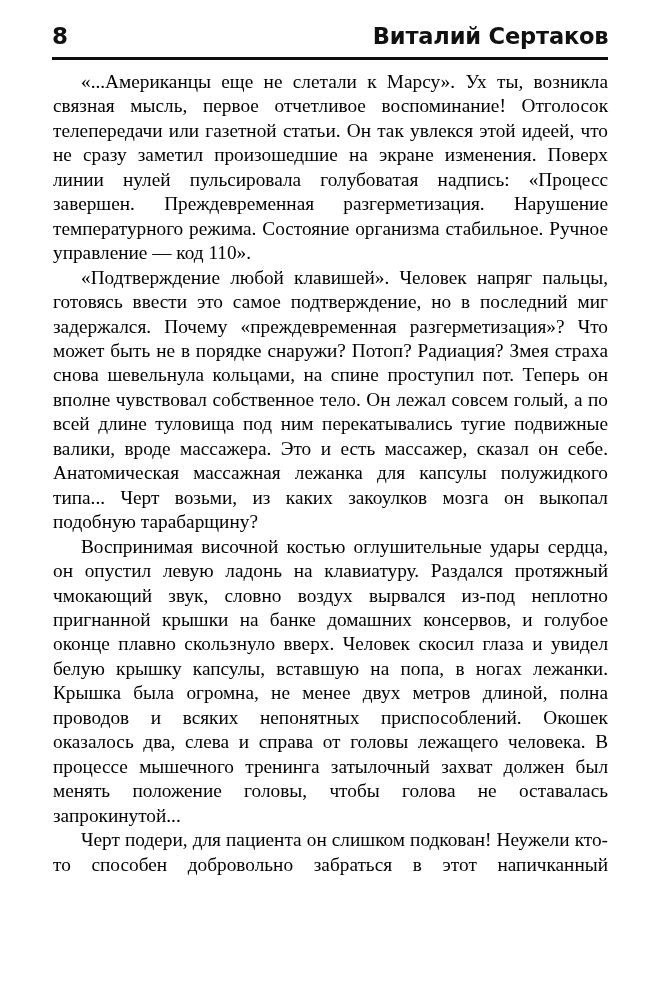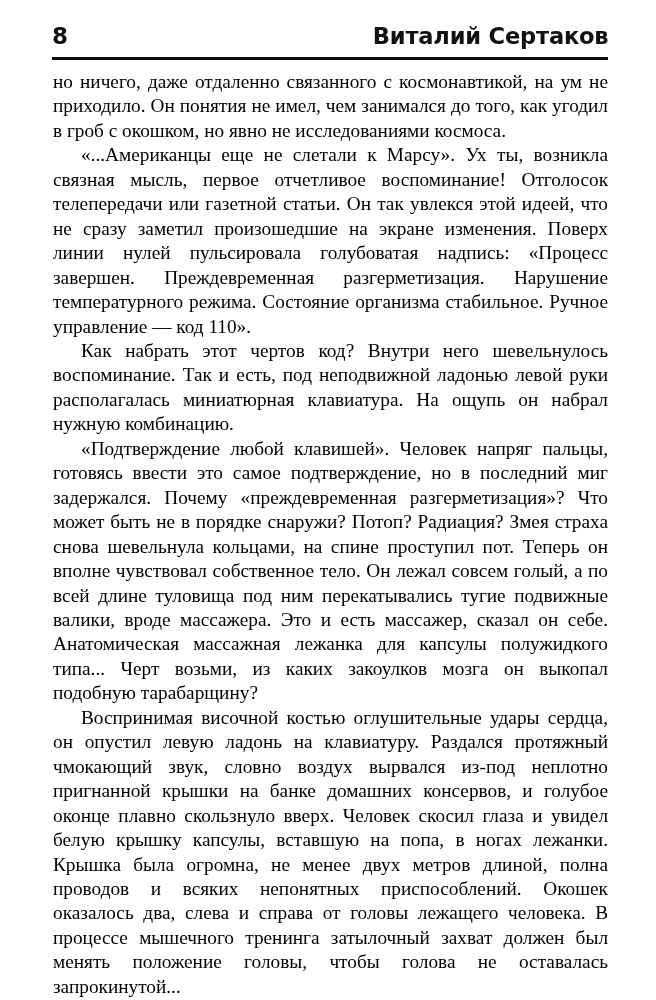--- a/index.html
+++ b/index.html
@@ -98,21 +98,19 @@
 <div class="page">
 
   <div class="running-head">
     <span class="folio">8</span>
     <span class="running-title">Виталий Сертаков</span>
   </div>
 
   <div class="head-rule"></div>
 
   <div class="textblock">
-      <p class="cont ">но ничего, даже отдаленно связанного с космонавтикой, на ум не приходило. Он понятия не имел, чем занимался до того, как угодил в гроб с окошком, но явно не исследованиями космоса.</p>
       <p class="">«...Американцы еще не слетали к Марсу». Ух ты, возникла связная мысль, первое отчетливое воспоминание! Отголосок телепередачи или газетной статьи. Он так увлекся этой идеей, что не сразу заметил произошедшие на экране изменения. Поверх линии нулей пульсировала голубоватая надпись: «Процесс завершен. Преждевременная разгерметизация. Нарушение температурного режима. Состояние организма стабильное. Ручное управление — код 110».</p>
-      <p class="">Как набрать этот чертов код? Внутри него шевельнулось воспоминание. Так и есть, под неподвижной ладонью левой руки располагалась миниатюрная клавиатура. На ощупь он набрал нужную комбинацию.</p>
       <p class="">«Подтверждение любой клавишей». Человек напряг пальцы, готовясь ввести это самое подтверждение, но в последний миг задержался. Почему «преждевременная разгерметизация»? Что может быть не в порядке снаружи? Потоп? Радиация? Змея страха снова шевельнула кольцами, на спине проступил пот. Теперь он вполне чувствовал собственное тело. Он лежал совсем голый, а по всей длине туловища под ним перекатывались тугие подвижные валики, вроде массажера. Это и есть массажер, сказал он себе. Анатомическая массажная лежанка для капсулы полужидкого типа... Черт возьми, из каких закоулков мозга он выкопал подобную тарабарщину?</p>
       <p class="">Воспринимая височной костью оглушительные удары сердца, он опустил левую ладонь на клавиатуру. Раздался протяжный чмокающий звук, словно воздух вырвался из-под неплотно пригнанной крышки на банке домашних консервов, и голубое оконце плавно скользнуло вверх. Человек скосил глаза и увидел белую крышку капсулы, вставшую на попа, в ногах лежанки. Крышка была огромна, не менее двух метров длиной, полна проводов и всяких непонятных приспособлений. Окошек оказалось два, слева и справа от головы лежащего человека. В процессе мышечного тренинга затылочный захват должен был менять положение головы, чтобы голова не оставалась запрокинутой...</p>
       <p class="runon">Черт подери, для пациента он слишком подкован! Неужели кто-то способен добровольно забраться в этот напичканный</p>
     </div>
 
 </div>
 
 </body></html>

